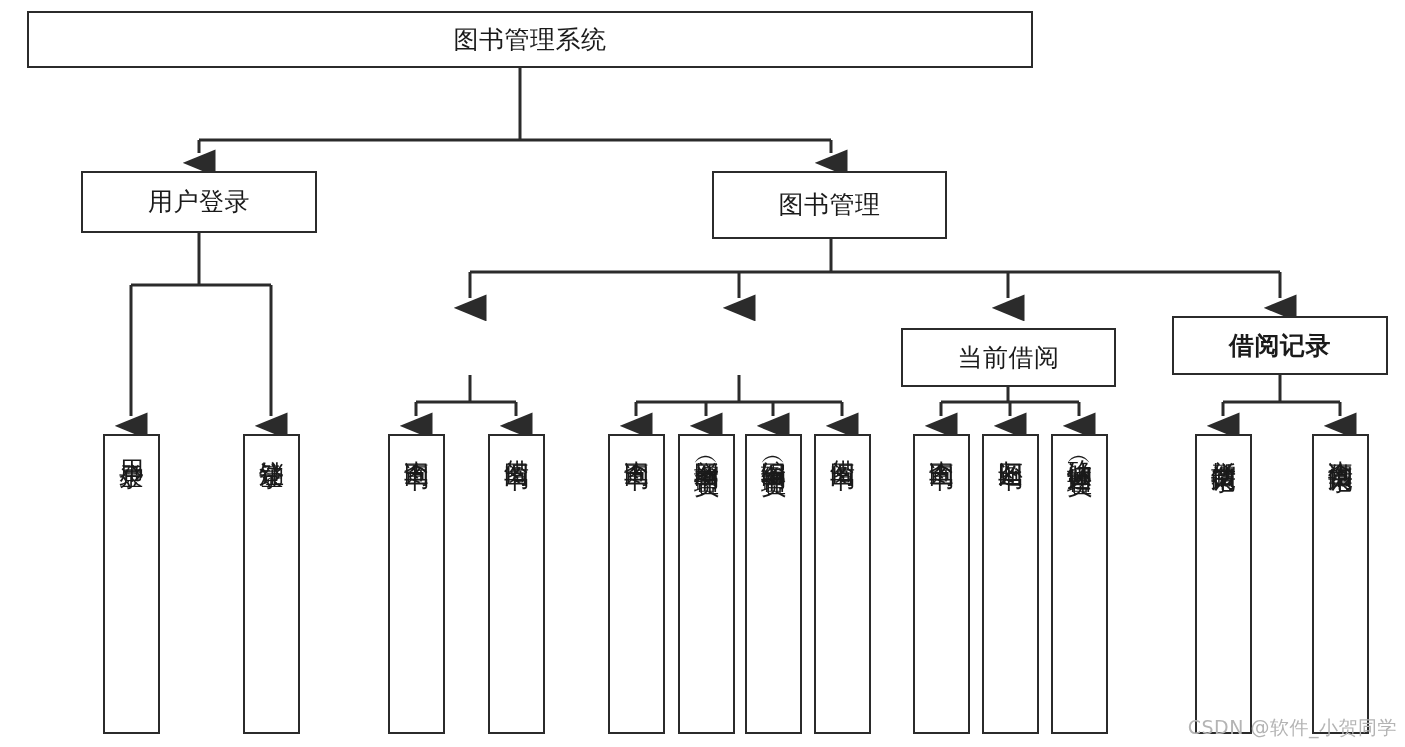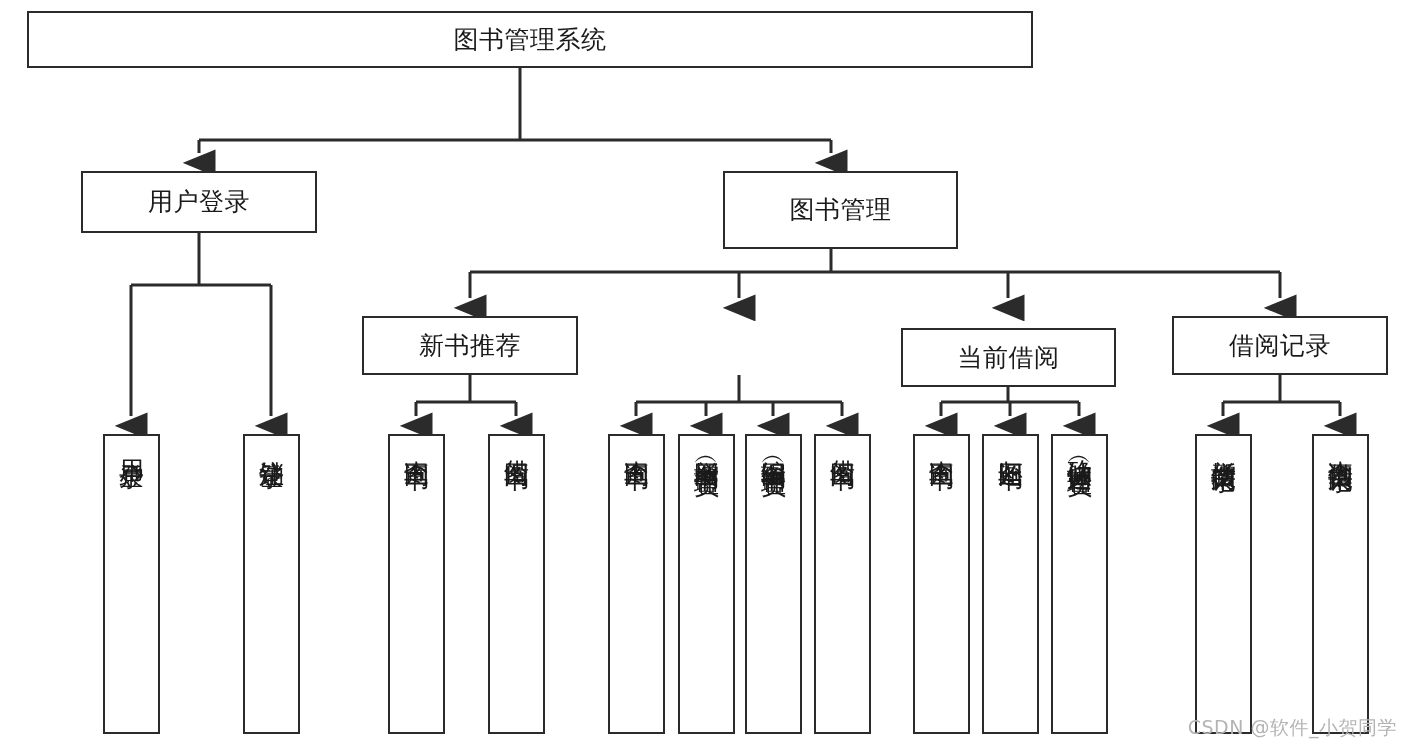--- a/index.html
+++ b/index.html
@@ -127,31 +127,28 @@
     </g>
   </svg>
 
   <div class="node root horiz" style="left:27px; top:11px; width:1006px; height:57px;">
     <span class="lbl">图书管理系统</span>
   </div>
 
   <div class="node horiz" style="left:81px; top:171px; width:236px; height:62px;">
     <span class="lbl">用户登录</span>
   </div>
-  <div class="node horiz" style="left:712px; top:171px; width:235px; height:78px;margin-left:11px;">
+  <div class="node horiz" style="left:712px; top:171px; width:235px; height:68px;">
     <span class="lbl">图书管理</span>
   </div>
 
-  <div class="node horiz" style="left:362px; top:316px; width:216px; height:59px;">
-    <span class="lbl">新书推荐</span>
-  </div>
   <div class="node horiz" style="left:901px; top:316px; width:215px; height:59px;margin-top:12px;">
     <span class="lbl">当前借阅</span>
   </div>
-  <div class="node horiz" style="left:1172px; top:316px; width:216px; height:59px;">
+  <div class="node horiz" style="left:1172px; top:316px; width:216px; height:59px;font-weight:bold;">
     <span class="lbl">借阅记录</span>
   </div>
 
   <div class="node vert" style="left:103px; top:434px; width:57px; height:300px;">
     <span class="lbl">用户登录</span>
   </div>
   <div class="node vert" style="left:243px; top:434px; width:57px; height:300px;">
     <span class="lbl">注销登录</span>
   </div>
   <div class="node vert" style="left:388px; top:434px; width:57px; height:300px;">

